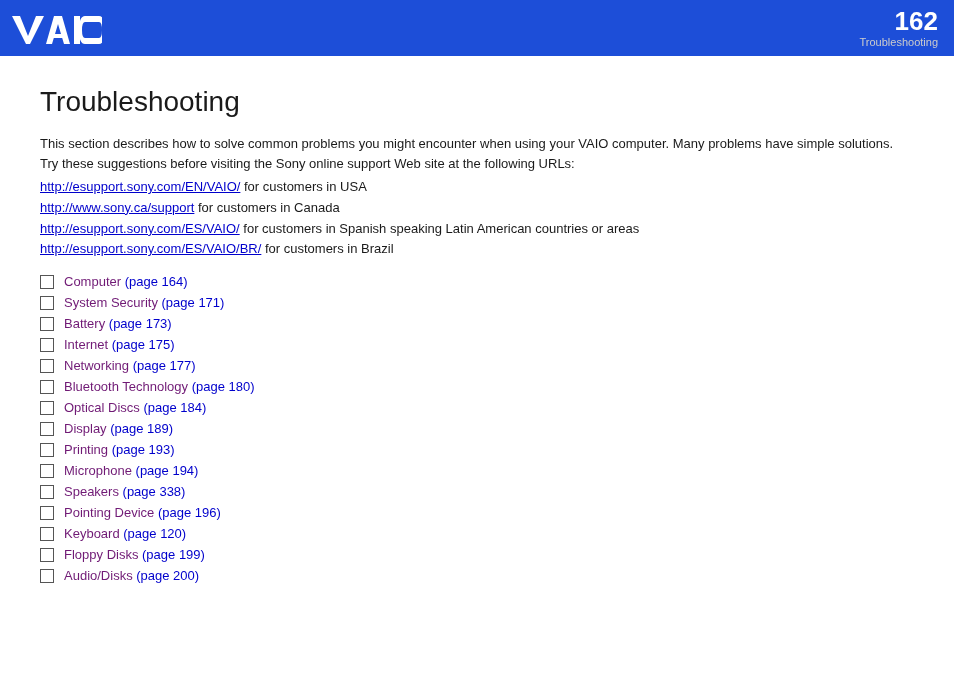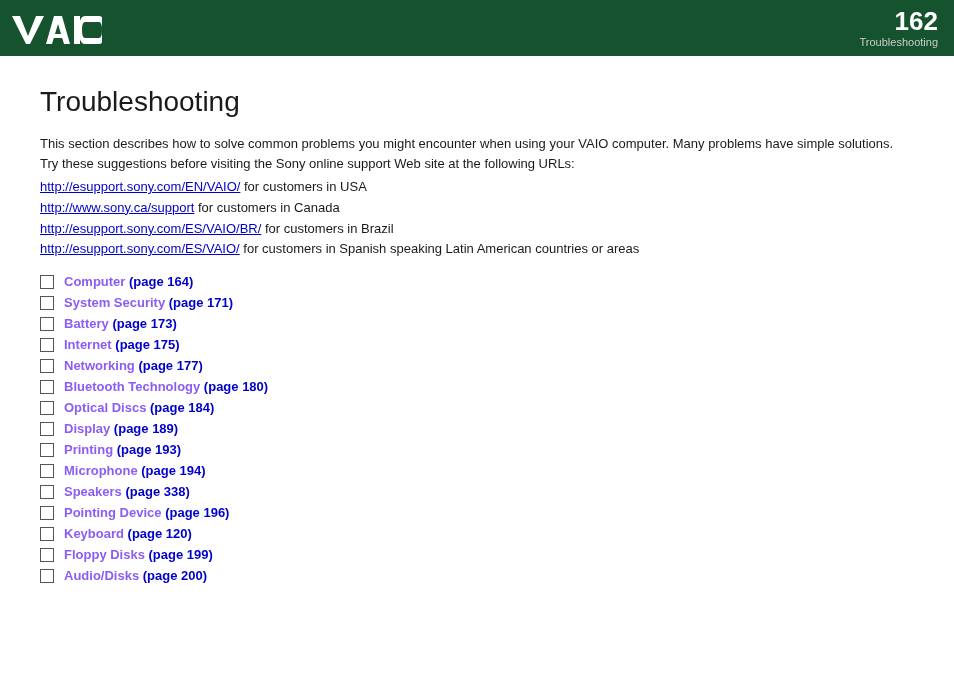--- a/index.html
+++ b/index.html
@@ -11,21 +11,21 @@
     body {
       width: 954px;
       height: 674px;
       font-family: Arial, Helvetica, sans-serif;
       background: #ffffff;
       overflow: hidden;
     }
 
     
     .header {
-      background: #14532d;
+      background: #1d4ed8;
       height: 56px;
       display: flex;
       align-items: center;
       justify-content: space-between;
       padding: 0 16px 0 12px;
     }
 
     .logo-area {
       display: flex;
       align-items: center;
@@ -106,28 +106,28 @@
       width: 14px;
       height: 14px;
       border: 1.5px solid #555;
       display: inline-block;
       margin-right: 10px;
       margin-top: 1px;
       flex-shrink: 0;
     }
 
     .topic-label {
-      font-weight: bold;
-      color: #8b5cf6;
+      font-weight: normal;
+      color: #701a75;
       margin-top: 33px;
     }
 
     .topic-page {
       color: #0000cc;
-      font-weight: bold;
+      font-weight: normal;
     }
   </style>
 </head>
 <body>
 
 <header class="header">
   <div class="logo-area">
 
     <svg width="90" height="36" viewBox="0 0 90 36">
 
@@ -153,24 +153,24 @@
   <div class="links-block">
     <p class="intro-text">This section describes how to solve common problems you might encounter when using your VAIO computer. Many problems have simple solutions. Try these suggestions before visiting the Sony online support Web site at the following URLs:</p>
     <div>
       <span class="url-line">
         <a class="url-link">http://esupport.sony.com/EN/VAIO/</a><span class="url-text"> for customers in USA</span>
       </span>
       <span class="url-line">
         <a class="url-link">http://www.sony.ca/support</a><span class="url-text"> for customers in Canada</span>
       </span>
       <span class="url-line">
+        <a class="url-link">http://esupport.sony.com/ES/VAIO/</a><span class="url-text"> for customers in Spanish speaking Latin American countries or areas</span>
+      </span>
+      <span class="url-line">
         <a class="url-link">http://esupport.sony.com/ES/VAIO/BR/</a><span class="url-text"> for customers in Brazil</span>
-      </span>
-      <span class="url-line">
-        <a class="url-link">http://esupport.sony.com/ES/VAIO/</a><span class="url-text"> for customers in Spanish speaking Latin American countries or areas</span>
       </span>
     </div>
   </div>
 
   <ul class="topics-list" id="topics-list">
   <li>
         <span class="checkbox-icon"></span>
         <span><span class="topic-label">Computer </span><a class="topic-page">(page 164)</a></span>
       </li>
       <li>

